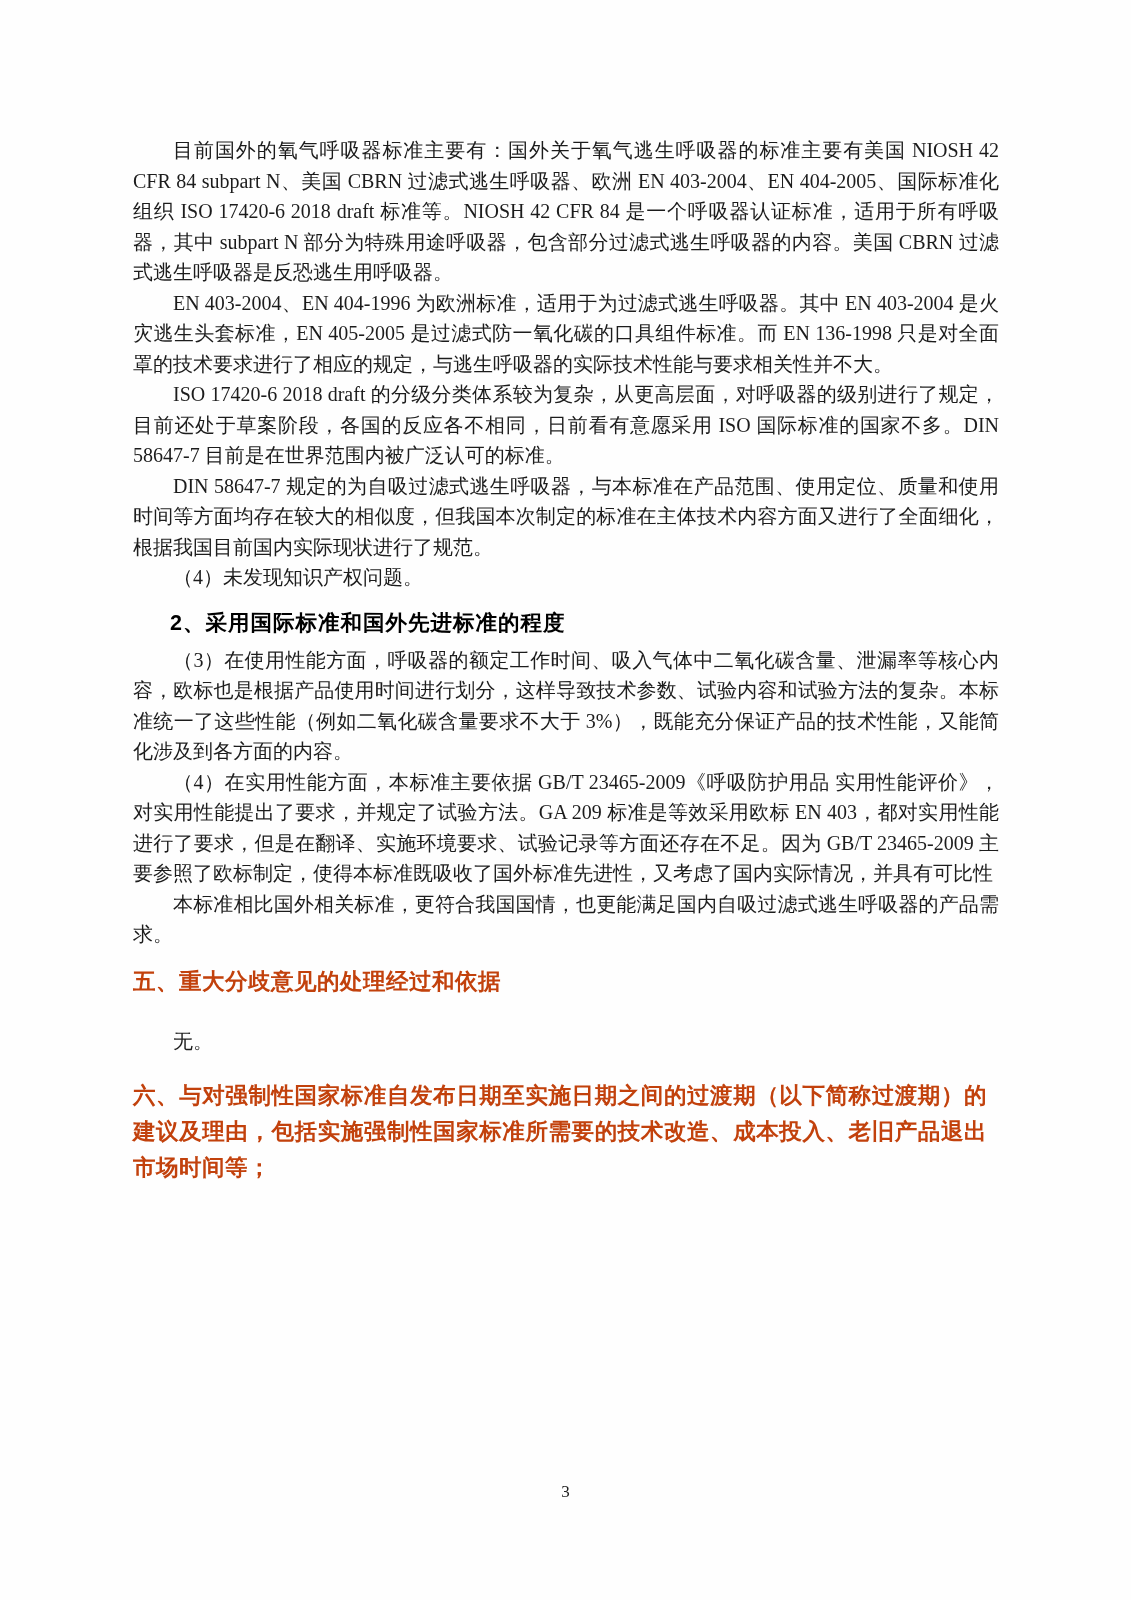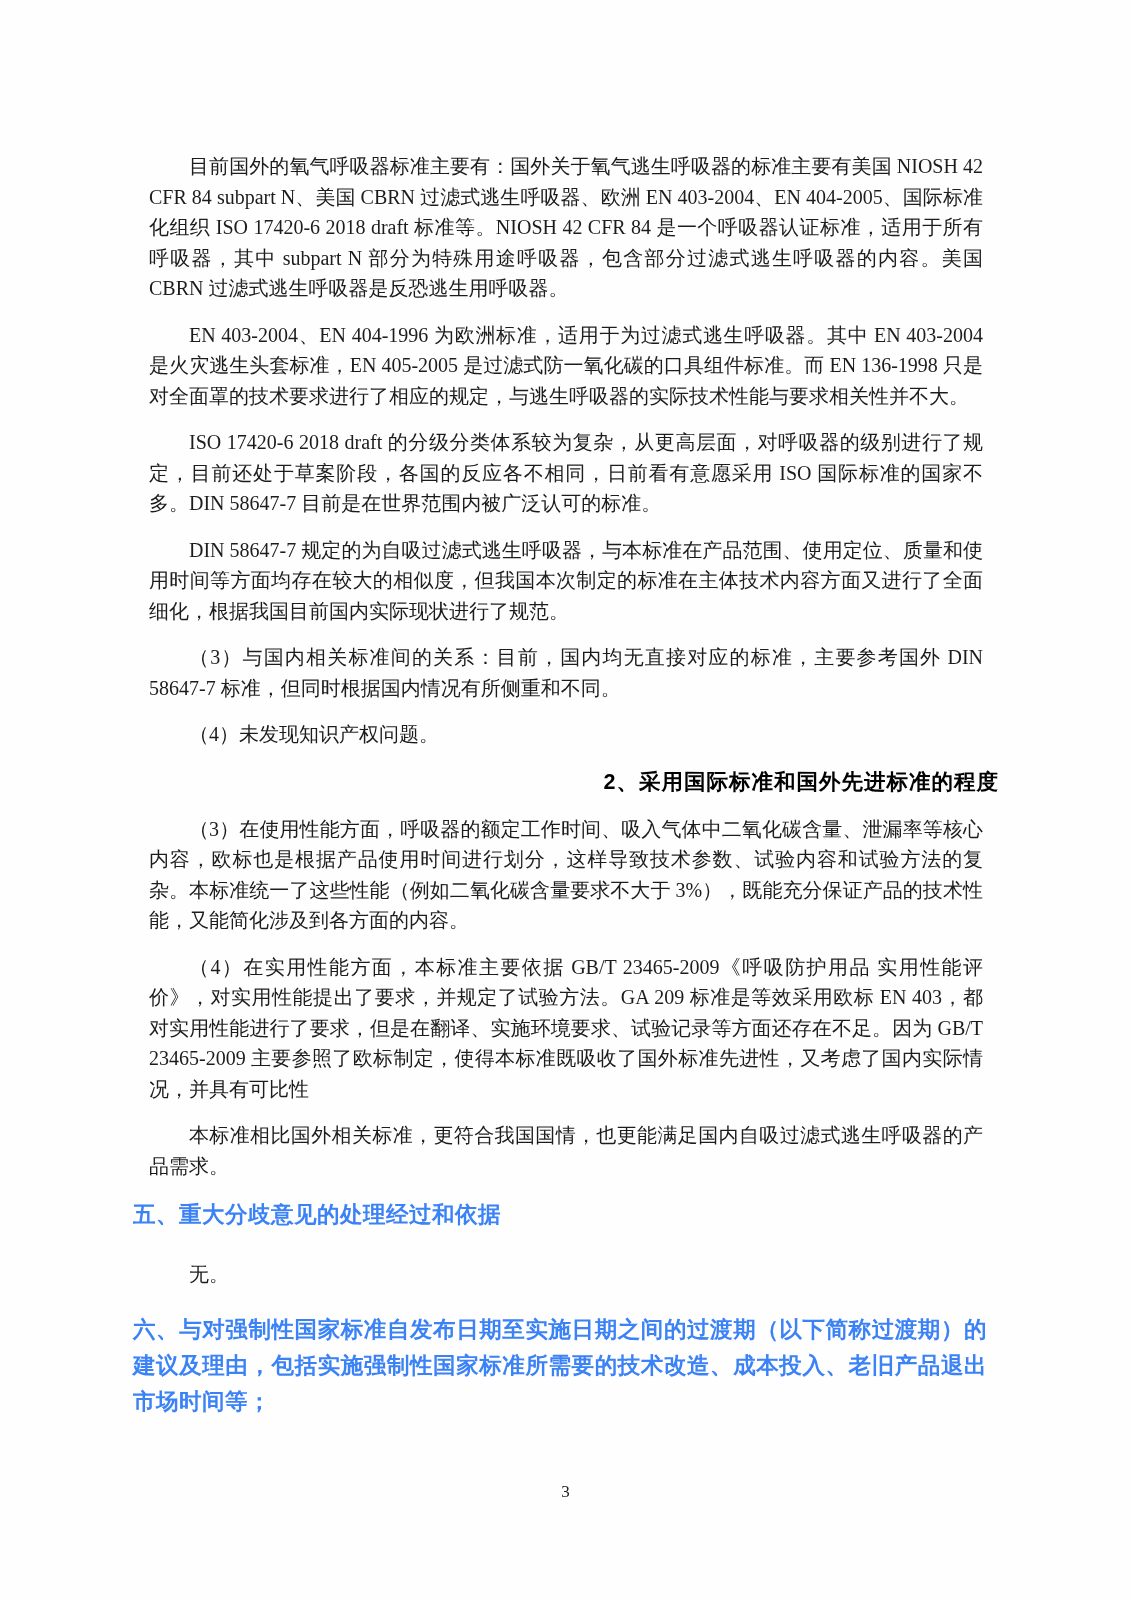--- a/index.html
+++ b/index.html
@@ -16,44 +16,43 @@
     font-family: "Liberation Serif", "DejaVu Serif", serif;
     color: #1c1c1c;
   }
   .content {
     position: absolute;
     top: 135px;
     left: 133px;
     width: 866px;
   }
   p.body {
-    margin: 16px;
+    margin: 0;
     font-size: 20px;
     line-height: 30.5px;
     text-align: justify;
     text-indent: 2em;
     color: #1c1c1c;
   }
   h3.section-sub {
     font-family: "Liberation Sans", "DejaVu Sans", sans-serif;
     font-size: 21.5px;
     font-weight: bold;
     line-height: 32px;
     margin: 14px 0 6px 0;
     padding-left: 37px;
     color: #000000;
     letter-spacing: 1px;
-    text-align: right;
   }
   h2.section-main {
     font-family: "Liberation Sans", "DejaVu Sans", sans-serif;
     font-size: 22.5px;
     font-weight: bold;
     line-height: 36px;
-    color: #3b82f6;
+    color: #c2410c;
     text-align: justify;
     letter-spacing: 0.5px;
   }
   h2.five { margin: 14px 0 26px 0; }
   h2.six  { margin: 22px 12px 14px 0; }
   .footer {
     position: absolute;
     top: 1482px;
     left: 0;
     width: 100%;
@@ -65,21 +64,20 @@
 </head>
 <body>
 
 <div class="page">
   <div class="content">
 
     <p class="body">目前国外的氧气呼吸器标准主要有：国外关于氧气逃生呼吸器的标准主要有美国 NIOSH 42 CFR 84 subpart N、美国 CBRN 过滤式逃生呼吸器、欧洲 EN 403-2004、EN 404-2005、国际标准化组织 ISO 17420-6 2018 draft 标准等。NIOSH 42 CFR 84 是一个呼吸器认证标准，适用于所有呼吸器，其中 subpart N 部分为特殊用途呼吸器，包含部分过滤式逃生呼吸器的内容。美国 CBRN 过滤式逃生呼吸器是反恐逃生用呼吸器。</p>
     <p class="body">EN 403-2004、EN 404-1996 为欧洲标准，适用于为过滤式逃生呼吸器。其中 EN 403-2004 是火灾逃生头套标准，EN 405-2005 是过滤式防一氧化碳的口具组件标准。而 EN 136-1998 只是对全面罩的技术要求进行了相应的规定，与逃生呼吸器的实际技术性能与要求相关性并不大。</p>
     <p class="body">ISO 17420-6 2018 draft 的分级分类体系较为复杂，从更高层面，对呼吸器的级别进行了规定，目前还处于草案阶段，各国的反应各不相同，日前看有意愿采用 ISO 国际标准的国家不多。DIN 58647-7 目前是在世界范围内被广泛认可的标准。</p>
     <p class="body">DIN 58647-7 规定的为自吸过滤式逃生呼吸器，与本标准在产品范围、使用定位、质量和使用时间等方面均存在较大的相似度，但我国本次制定的标准在主体技术内容方面又进行了全面细化，根据我国目前国内实际现状进行了规范。</p>
-    <p class="body">（3）与国内相关标准间的关系：目前，国内均无直接对应的标准，主要参考国外 DIN 58647-7 标准，但同时根据国内情况有所侧重和不同。</p>
     <p class="body">（4）未发现知识产权问题。</p>
 
     <h3 class="section-sub">2、采用国际标准和国外先进标准的程度</h3>
 
     <p class="body">（3）在使用性能方面，呼吸器的额定工作时间、吸入气体中二氧化碳含量、泄漏率等核心内容，欧标也是根据产品使用时间进行划分，这样导致技术参数、试验内容和试验方法的复杂。本标准统一了这些性能（例如二氧化碳含量要求不大于 3%），既能充分保证产品的技术性能，又能简化涉及到各方面的内容。</p>
     <p class="body">（4）在实用性能方面，本标准主要依据 GB/T 23465-2009《呼吸防护用品 实用性能评价》，对实用性能提出了要求，并规定了试验方法。GA 209 标准是等效采用欧标 EN 403，都对实用性能进行了要求，但是在翻译、实施环境要求、试验记录等方面还存在不足。因为 GB/T 23465-2009 主要参照了欧标制定，使得本标准既吸收了国外标准先进性，又考虑了国内实际情况，并具有可比性</p>
     <p class="body">本标准相比国外相关标准，更符合我国国情，也更能满足国内自吸过滤式逃生呼吸器的产品需求。</p>
 
     <h2 class="section-main five">五、重大分歧意见的处理经过和依据</h2>
 

